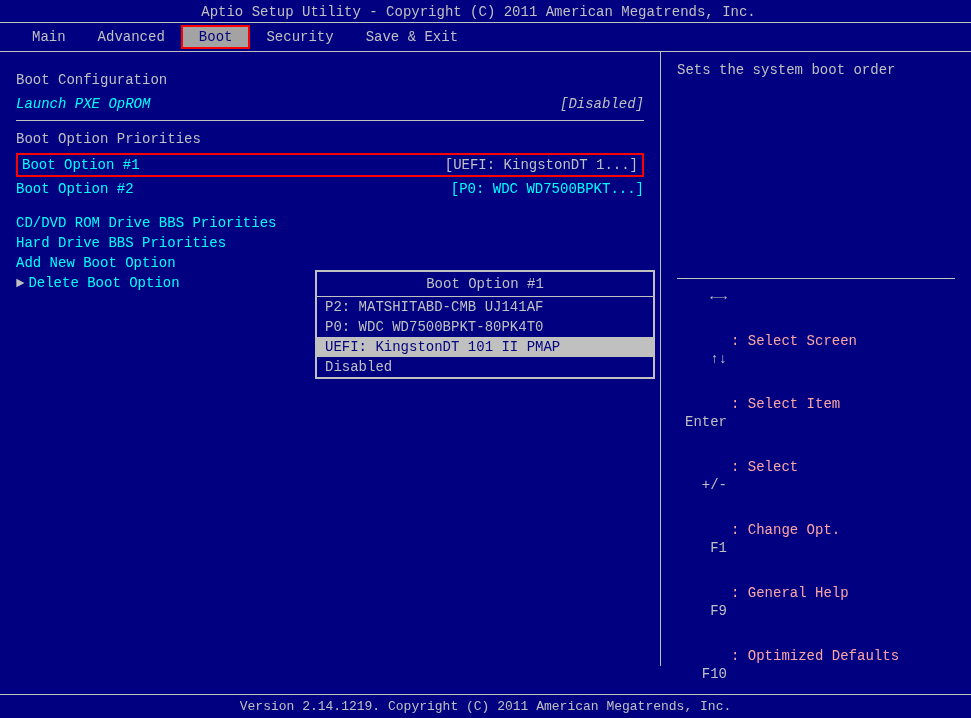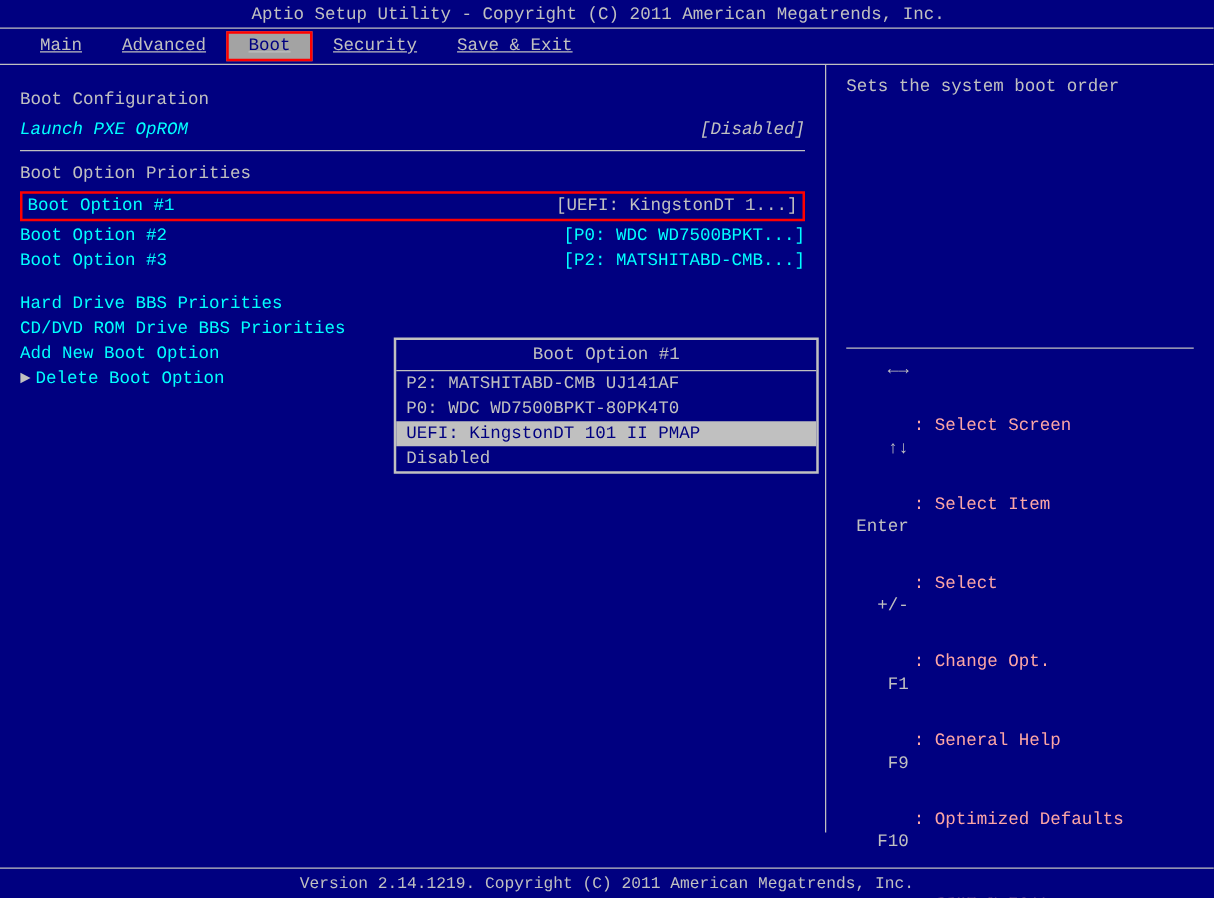--- a/index.html
+++ b/index.html
@@ -24,21 +24,20 @@
 
     
     #menu-bar {
       background: #000080;
       display: flex;
       align-items: center;
       padding: 2px 16px;
       gap: 0;
       border-top: 1px solid #c0c0c0;
       border-bottom: 1px solid #c0c0c0;
-      text-decoration: underline;
     }
     .menu-item {
       color: #c0c0c0;
       padding: 2px 16px;
       cursor: pointer;
       font-size: 14px;
     }
     .menu-item.active {
       background: #a3a3a3;
       color: #000080;
@@ -219,28 +218,24 @@
     <div class="boot-option-selected">
       <span class="label">Boot Option #1</span>
       <span class="value">[UEFI: KingstonDT 1...]</span>
     </div>
 
     <div class="boot-option-row">
       <span class="label">Boot Option #2</span>
       <span class="value">[P0: WDC WD7500BPKT...]</span>
     </div>
 
-    <div class="boot-option-row">
-      <span class="label">Boot Option #3</span>
-      <span class="value">[P2: MATSHITABD-CMB...]</span>
-    </div>
 
     <div style="margin-top: 14px;">
+      <div class="menu-link">CD/DVD ROM Drive BBS Priorities</div>
       <div class="menu-link">Hard Drive BBS Priorities</div>
-      <div class="menu-link">CD/DVD ROM Drive BBS Priorities</div>
       <div class="menu-link">Add New Boot Option</div>
       <div class="menu-link menu-link-arrow">
         <span class="arrow">►</span>
         <span>Delete Boot Option</span>
       </div>
     </div>
 
   </div>
 
   <div id="right-panel">

